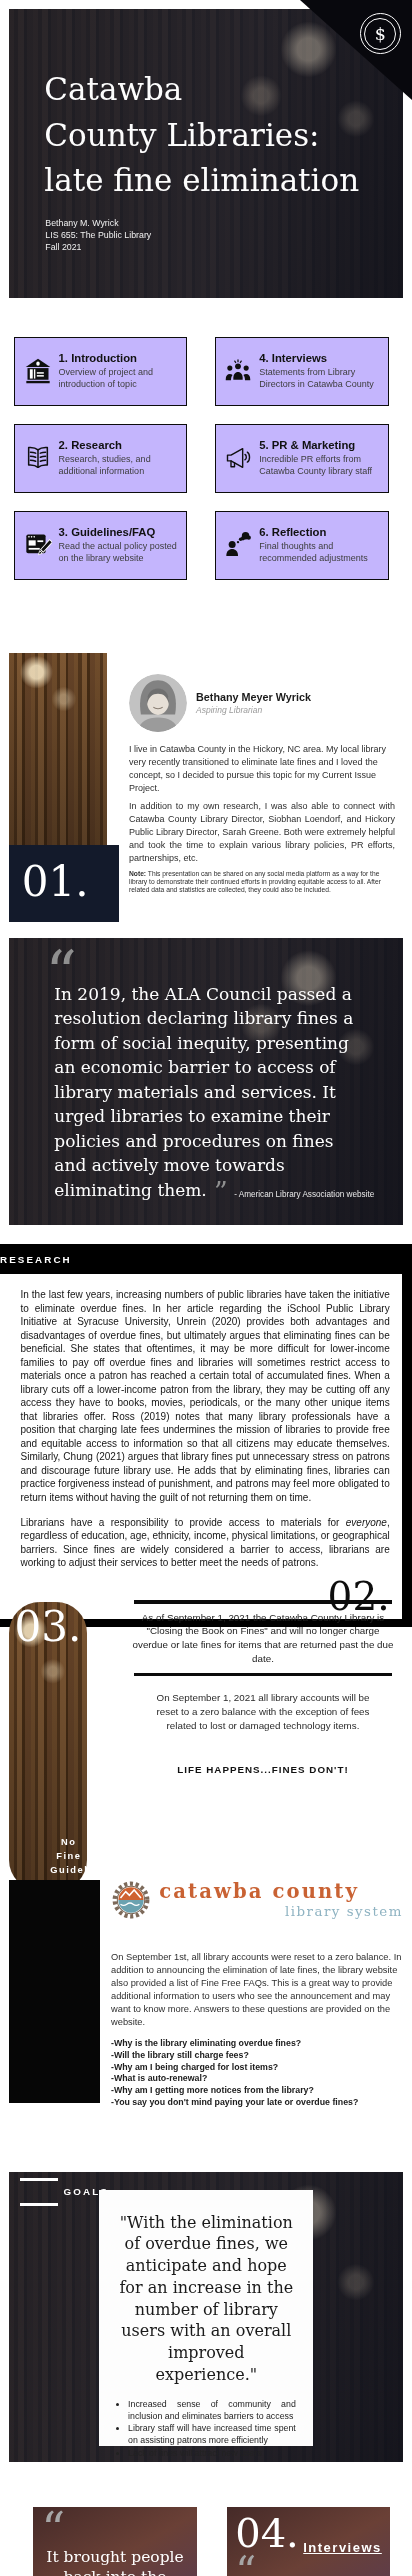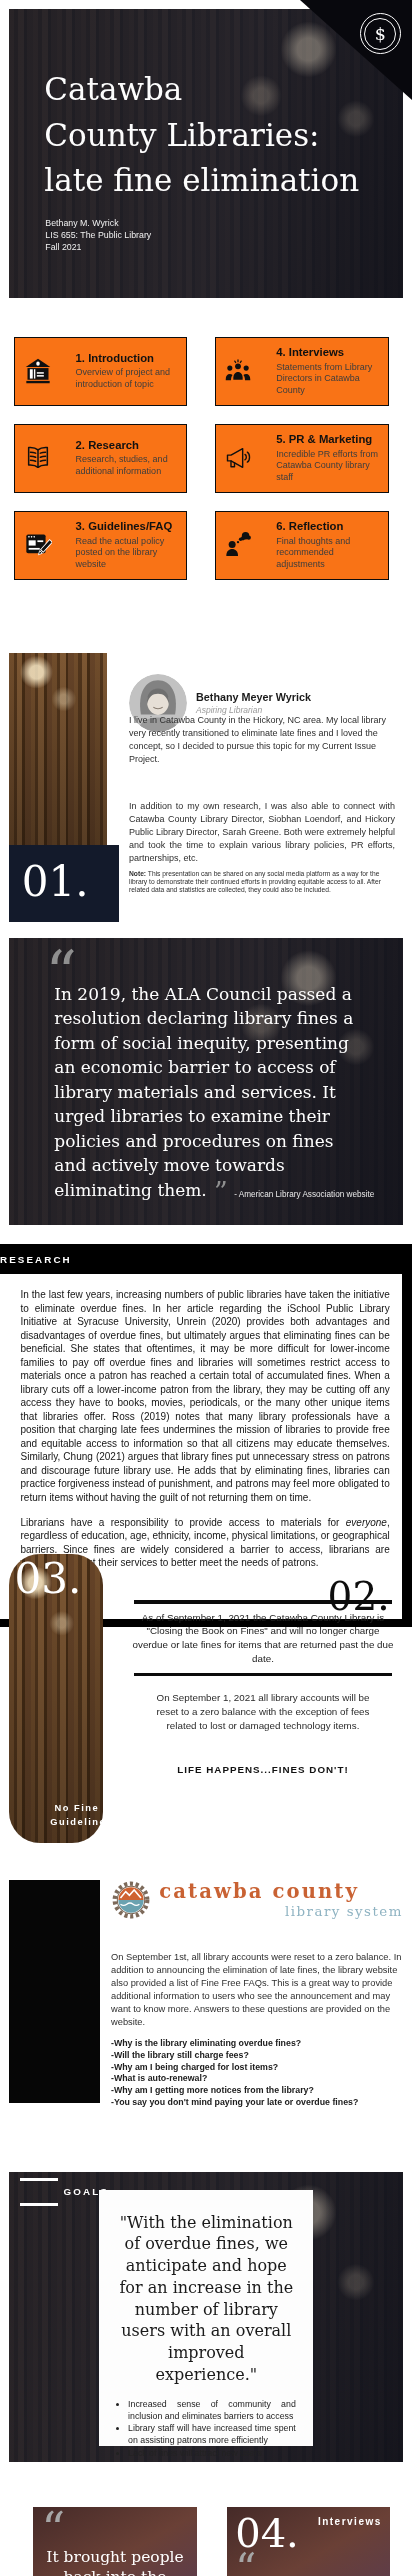--- a/index.html
+++ b/index.html
@@ -36,34 +36,34 @@
   .hero{ top:9.3px; left:9.3px; width:394px; height:289px; }
   .hero-title{ position:absolute; left:35px; top:58px; color:#fdfdfd; font-size:31px; line-height:1.47; }
   .hero-byline{ position:absolute; left:36px; top:209px; color:#f0f0f0; font-size:8.8px; line-height:1.35; }
   .corner-tri{ top:0; right:0; width:0; height:0; border-top:100px solid #08080d; border-left:112px solid transparent; }
   .badge{ top:13.4px; right:11.3px; width:41px; height:41px; border:1.5px solid #fff; border-radius:50%;
           display:flex; align-items:center; justify-content:center; }
   .badge-inner{ width:32px; height:32px; border:1px solid #fff; border-radius:50%;
           display:flex; align-items:center; justify-content:center; color:#fff; font-size:17.5px; }
 
   
-  .toc-box{ position:absolute; background:#f97316; border:1.5px solid #0c0c0c; width:173px; height:69px;
-            display:flex; align-items:center; padding:0 6.2px 0 8.2px; gap:24px; }
+  .toc-box{ position:absolute; background:#c4b5fd; border:1.5px solid #0c0c0c; width:173px; height:69px;
+            display:flex; align-items:center; padding:0 6.2px 0 8.2px; gap:7px; }
   .toc-icon{ width:28px; flex:0 0 28px; }
   .toc-title{ font-size:11.3px; font-weight:bold; color:#111; }
   .toc-desc{ font-size:9px; color:#3d3d3d; line-height:1.3; margin-top:3.1px; }
 
   
   .s1-img{ top:653px; left:9.3px; width:98px; height:192px; }
   .s1-numbox{ top:845px; left:9.3px; width:110px; height:77px; background:#131a2b; color:#fff; }
   .s1-num{ font-size:42px; line-height:1; padding:15.5px 0 0 12.4px; }
   .avatar{ top:674px; left:129px; width:58px; height:58px; border-radius:50%; overflow:hidden; }
   .author-name{ top:691px; left:196px; font-size:10.8px; font-weight:bold; color:#1b1b1b; }
   .author-role{ top:705px; left:196px; font-size:8.5px; font-style:italic; color:#9a9a9a; }
-  .s1-p1{ top:705px; left:129px; width:266px; font-size:9px; line-height:1.45; color:#2e2e2e; }
+  .s1-p1{ top:734px; left:129px; width:266px; font-size:9px; line-height:1.45; color:#2e2e2e; }
   .s1-p2{ top:791px; left:129px; width:266px; font-size:9px; line-height:1.45; color:#2e2e2e; text-align:justify; }
   .s1-note{ top:863px; left:129px; width:266px; font-size:6.7px; line-height:1.23; color:#2e2e2e; }
 
   
   .quote-panel{ top:938px; left:9.3px; width:394px; height:287px; }
   .qp-open{ position:absolute; top:5.2px; left:36px; font-size:62px; color:#8f8f8f; line-height:1; }
   .qp-text{ position:absolute; left:45px; top:44px; width:300px; color:#fff; font-size:17px; line-height:1.44; }
   .qp-close{ color:#8f8f8f; font-size:27px; padding-left:7.2px; line-height:0; vertical-align:-6.2px; }
   .qp-attr{ position:absolute; right:29px; top:252px; color:#eaeaea; font-size:8.2px; }
 
@@ -71,21 +71,21 @@
   .research{ top:1244px; left:0; width:412px; border-right:10.8px solid #000; background:#fff; }
   .res-band{ height:30px; background:#000; display:flex; align-items:center; justify-content:flex-start;
              padding-right:17.5px; color:#fff; font-weight:bold; letter-spacing:2.1px; font-size:9.8px; }
   .res-body{ padding:12.4px 10.3px 0 18.5px; }
   .res-p{ font-size:10px; line-height:1.35; color:#151515; text-align:justify; margin:2px; }
   .res-p2{ margin-top:11.3px; }
   .res-num{ text-align:right; font-size:39px; line-height:1; padding:5.2px 2.1px 3.1px 0; color:#0d0d0d; }
   .res-bottom{ height:8.2px; background:#000; }
 
   
-  .s3-img{ top:1554px; left:9.3px; width:94px; height:289px;border-radius:31px; }
+  .s3-img{ top:1602px; left:9.3px; width:78px; height:289px;border-radius:31px; }
   .big-num-img{ position:absolute; top:4.1px; left:5.2px; font-size:42px; color:#fff; line-height:1; }
   .img-label-bottom{ position:absolute; bottom:13.4px; width:100%; text-align:center; color:#fff; font-weight:bold;
                      font-size:9.3px; letter-spacing:1.5px; line-height:1.5; white-space:pre-line;padding-left:41px; }
   .s3-right{ top:1600px; left:123px; width:280px; text-align:center; }
   .s3-bar{ height:3.6px; background:#0b0b0b; width:258px; margin:0 auto; }
   .s3-banner{ font-size:9.8px; line-height:1.4; color:#222; margin:7.2px auto; width:264px; }
   .s3-p{ font-size:9.8px; line-height:1.42; color:#2b2b2b; width:234px; margin:0 auto; }
   .s3-p1{ margin-top:30px; }
   .s3-p2{ margin-top:14.4px; }
   .s3-slogan{ margin-top:32px; font-weight:bold; letter-spacing:1px; font-size:9.8px; color:#111; }
@@ -113,21 +113,21 @@
   .goals-bullets li{ margin-bottom:1px; }
 
   
   .iv-card{ position:absolute; top:2507px; height:265px; padding:7.2px 8.2px 0; color:#fff; }
   .iv-left{ left:33px; width:164px; }
   .iv-right{ left:227px; width:163px; }
   .iv-open{ font-family:"DejaVu Serif", serif; font-size:47px; color:#a6a6a6; line-height:.62; height:27px; }
   .iv-quote{ font-family:"DejaVu Serif", serif; font-size:15.5px; line-height:1.28; text-align:center; margin-top:7.2px; }
   .iv-head{ display:flex; justify-content:space-between; align-items:flex-start; }
   .iv-num{ font-family:"DejaVu Serif", serif; font-size:40px; line-height:.95; }
-  .iv-label{ font-weight:bold; font-size:10px; letter-spacing:1.5px; margin-top:2px; }
+  .iv-label{ font-weight:bold; font-size:13px; letter-spacing:1.5px; margin-top:26px;text-decoration:underline; }
   .iv-right .iv-open{ font-size:41px; height:23px; margin-top:4.1px; }
 </style>
 </head>
 <body>
 
 <div id="page">
 
   <div class="abs hero bgshelf-dark">
     <div class="hero-title serif">
       <div>Catawba</div>

